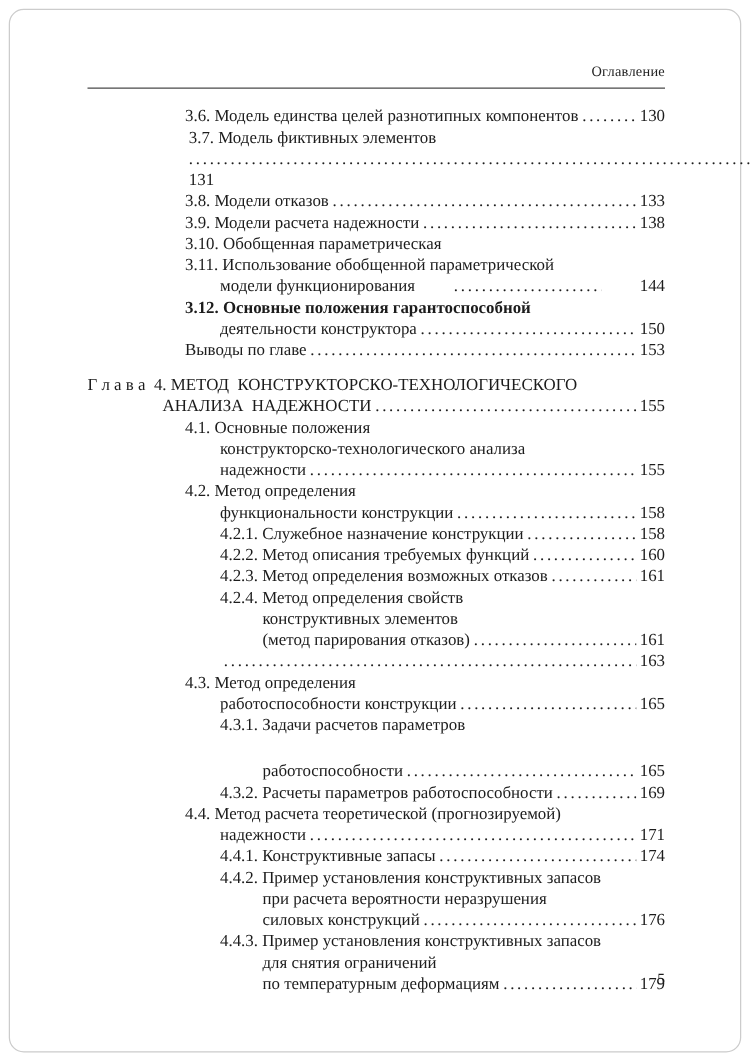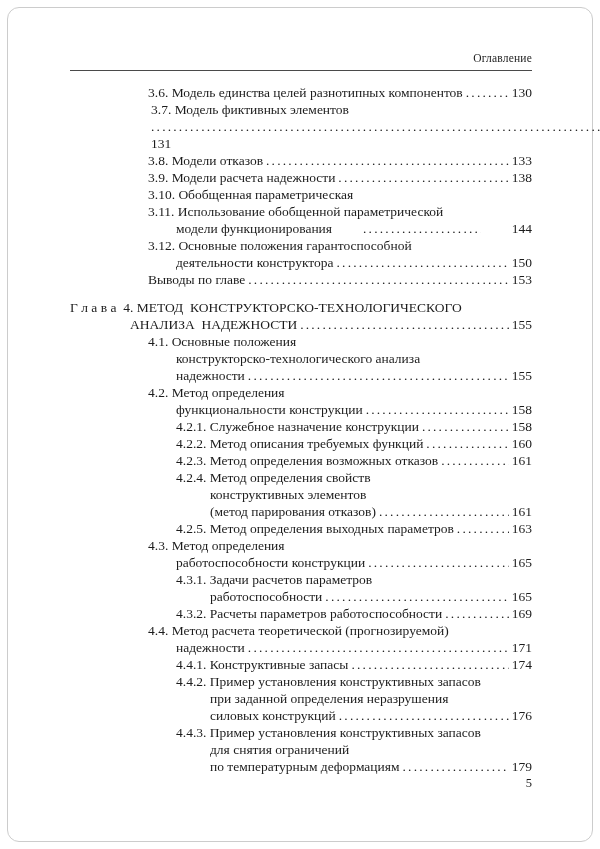--- a/index.html
+++ b/index.html
@@ -113,21 +113,21 @@
         <div class="toc-line" style="padding-left: 78px;">
           <span class="toc-text">3.11. Использование обобщенной параметрической</span>
         </div>
         <div class="toc-line" style="padding-left: 106px; gap: 28px;">
           <span class="toc-text">модели функционирования</span>
           <span class="leader"></span>
           <span class="toc-page">144</span>
         </div>
       </div>
       <div class="toc-entry">
-        <div class="toc-line" style="padding-left: 78px;">
+        <div class="toc-line" style="padding-left: 78px; font-weight: bold;">
           <span class="toc-text">3.12. Основные положения гарантоспособной</span>
         </div>
         <div class="toc-line" style="padding-left: 106px;">
           <span class="toc-text">деятельности конструктора</span>
           <span class="leader"></span>
           <span class="toc-page">150</span>
         </div>
       </div>
       <div class="toc-entry">
         <div class="toc-line" style="padding-left: 78px;">
@@ -198,40 +198,39 @@
           <span class="toc-text">конструктивных элементов</span>
         </div>
         <div class="toc-line" style="padding-left: 140px;">
           <span class="toc-text">(метод парирования отказов)</span>
           <span class="leader"></span>
           <span class="toc-page">161</span>
         </div>
       </div>
       <div class="toc-entry">
         <div class="toc-line" style="padding-left: 106px;">
-          <span class="toc-text">4.2.5. Метод определения выходных параметров</span>
           <span class="leader"></span>
           <span class="toc-page">163</span>
         </div>
       </div>
       <div class="toc-entry">
         <div class="toc-line" style="padding-left: 78px;">
           <span class="toc-text">4.3. Метод определения</span>
         </div>
         <div class="toc-line" style="padding-left: 106px;">
           <span class="toc-text">работоспособности конструкции</span>
           <span class="leader"></span>
           <span class="toc-page">165</span>
         </div>
       </div>
       <div class="toc-entry">
         <div class="toc-line" style="padding-left: 106px;">
           <span class="toc-text">4.3.1. Задачи расчетов параметров</span>
         </div>
-        <div class="toc-line" style="padding-left: 140px;">
+        <div class="toc-line" style="padding-left: 140px; margin-top: 20px;">
           <span class="toc-text">работоспособности</span>
           <span class="leader"></span>
           <span class="toc-page">165</span>
         </div>
       </div>
       <div class="toc-entry">
         <div class="toc-line" style="padding-left: 106px;">
           <span class="toc-text">4.3.2. Расчеты параметров работоспособности</span>
           <span class="leader"></span>
           <span class="toc-page">169</span>
@@ -252,21 +251,21 @@
           <span class="toc-text">4.4.1. Конструктивные запасы</span>
           <span class="leader"></span>
           <span class="toc-page">174</span>
         </div>
       </div>
       <div class="toc-entry">
         <div class="toc-line" style="padding-left: 106px;">
           <span class="toc-text">4.4.2. Пример установления конструктивных запасов</span>
         </div>
         <div class="toc-line" style="padding-left: 140px;">
-          <span class="toc-text">при заданной определения неразрушения</span>
+          <span class="toc-text">при расчета вероятности неразрушения</span>
         </div>
         <div class="toc-line" style="padding-left: 140px;">
           <span class="toc-text">силовых конструкций</span>
           <span class="leader"></span>
           <span class="toc-page">176</span>
         </div>
       </div>
       <div class="toc-entry">
         <div class="toc-line" style="padding-left: 106px;">
           <span class="toc-text">4.4.3. Пример установления конструктивных запасов</span>

